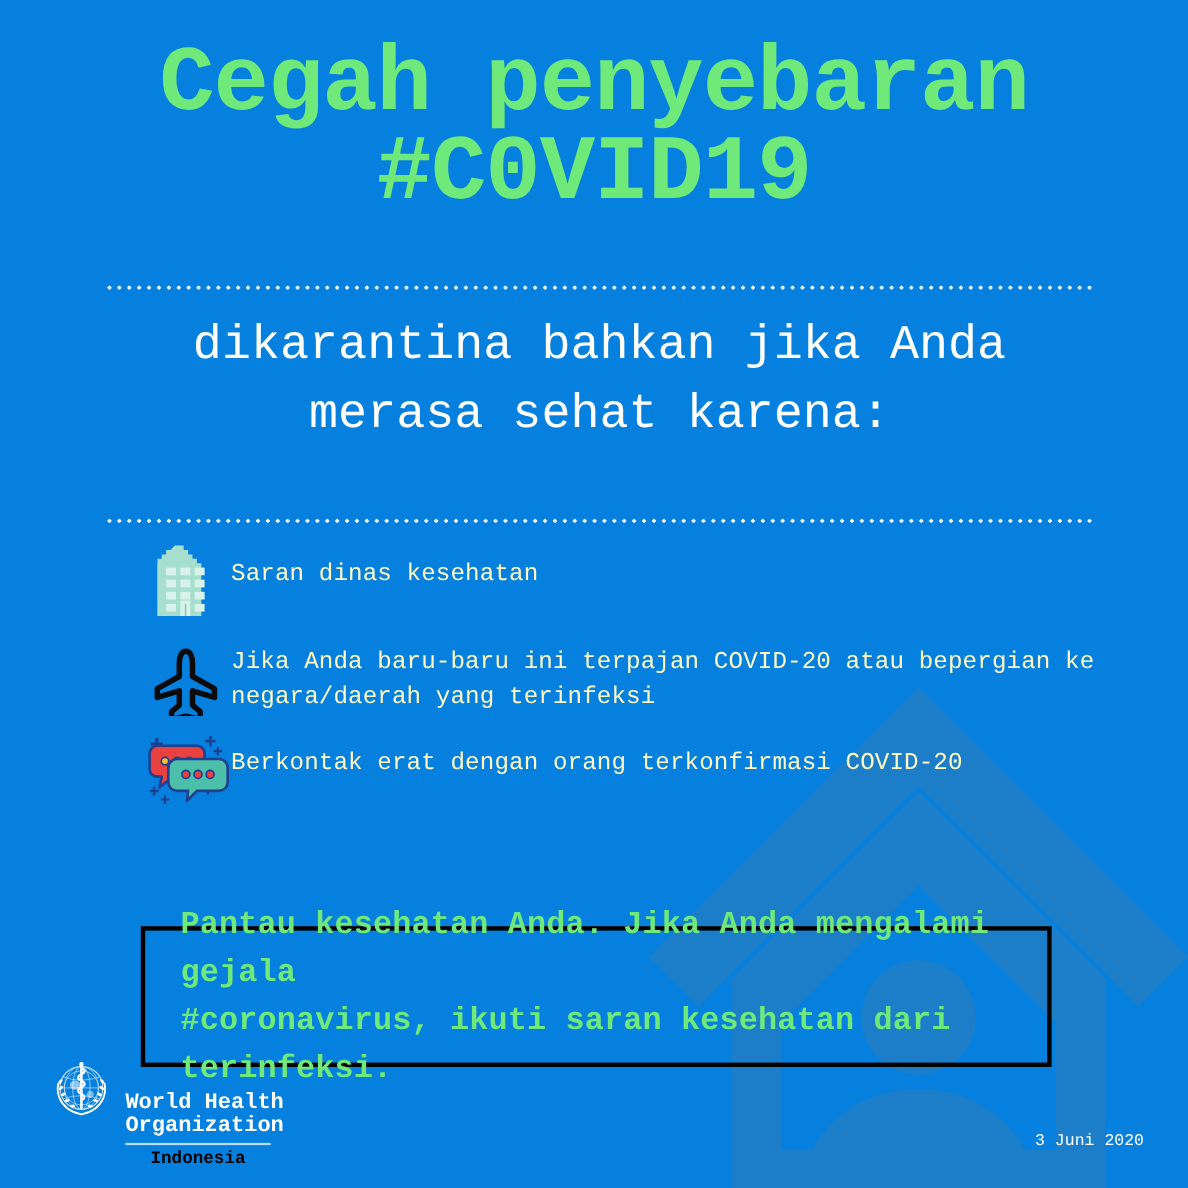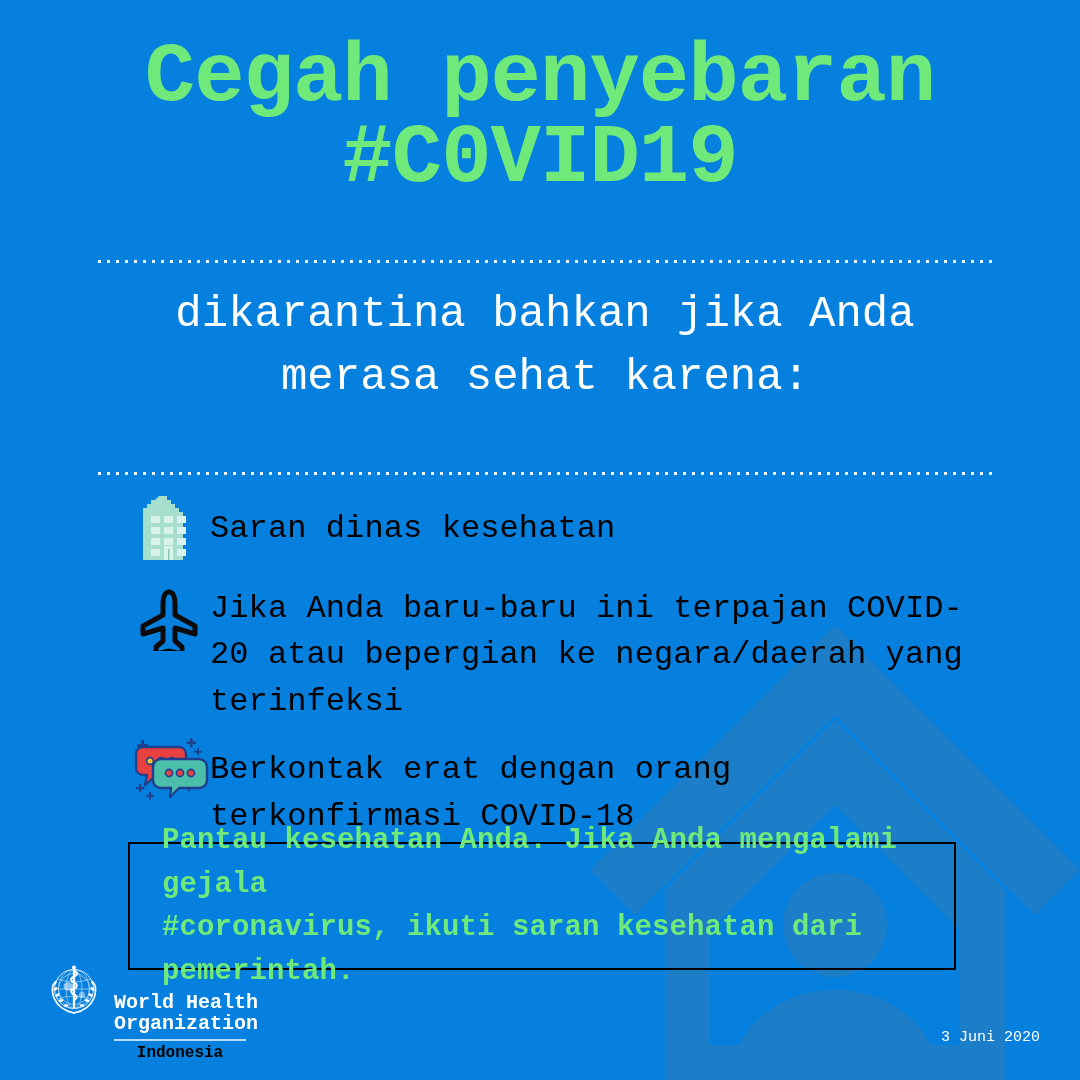--- a/index.html
+++ b/index.html
@@ -76,40 +76,40 @@
     min-height:62px;
   }
   .bullet .ico {
     flex:0 0 74px;
     height:72px;
     display:flex;
     align-items:center;
     justify-content:center;
   }
   .bullet .txt {
-    color:#000000;
-    font-size:32px;
+    color:#fef9c3;
+    font-size:22px;
     line-height:1.45;
     padding-top:8px;
     letter-spacing:.1px;
   }
   #b1 { margin-bottom:20px; }
   #b1 .txt { padding-top:14px; padding-left:4px; }
   #b2 { margin-bottom:8px; }
   #b2 .txt { padding-top:2px; padding-left:4px; }
   #b3 { margin-bottom:14px; }
   #b3 .txt { padding-top:14px; padding-left:0px; }
   #b4 .txt { padding-top:14px; padding-left:4px; }
 
   
   #callout {
     position:absolute;
     left:128px; top:842px;
     width:828px; height:128px;
-    border:2px solid #000000;
+    border:4px solid #000000;
     display:flex;
     align-items:center;
   }
   #callout-text {
     color:#6fe97a;
     font-weight:bold;
     font-size:29px;
     line-height:1.5;
     padding:0 32px;
     letter-spacing:.1px;
@@ -240,30 +240,30 @@
           </g>
 
           <path d="M29 25 h38 c4.5 0 8 3.5 8 8 v13 c0 4.5 -3.5 8 -8 8 h-20 l-9 9 1 -9 h-10 c-4.5 0 -8 -3.5 -8 -8 v-13 c0 -4.5 3.5 -8 8 -8 z" fill="#4cbfaa" stroke="#1f3f8f" stroke-width="2.4" stroke-linejoin="round"></path>
           <g fill="#e8413f" stroke="#1f3f8f" stroke-width="1.6">
             <circle cx="37" cy="39" r="3.6"></circle>
               <circle cx="48" cy="39" r="3.6"></circle>
               <circle cx="59" cy="39" r="3.6"></circle>
           </g>
         </svg>
       </span>
-      <span class="txt">Berkontak erat dengan orang terkonfirmasi COVID-18</span>
+      <span class="txt">Berkontak erat dengan orang terkonfirmasi COVID-20</span>
     </div>
 
 
   </div>
 
   <div id="callout">
     <div id="callout-text">
       <span class="ln">Pantau kesehatan Anda. Jika Anda mengalami gejala</span>
-      <span class="ln">#coronavirus, ikuti saran kesehatan dari pemerintah.</span>
+      <span class="ln">#coronavirus, ikuti saran kesehatan dari terinfeksi.</span>
     </div>
   </div>
 
   <div id="logo-block">
     <svg id="who-emblem" viewBox="0 0 120 120" aria-hidden="true">
 
       <circle cx="60" cy="56" r="39" fill="none" stroke="#cfe6f8" stroke-width="2"></circle>
       <circle cx="60" cy="56" r="31" fill="none" stroke="#cfe6f8" stroke-width="1.2"></circle>
       <ellipse cx="60" cy="56" rx="16" ry="39" fill="none" stroke="#cfe6f8" stroke-width="1.2"></ellipse>
       <ellipse cx="60" cy="56" rx="31" ry="39" fill="none" stroke="#cfe6f8" stroke-width="1.2"></ellipse>

